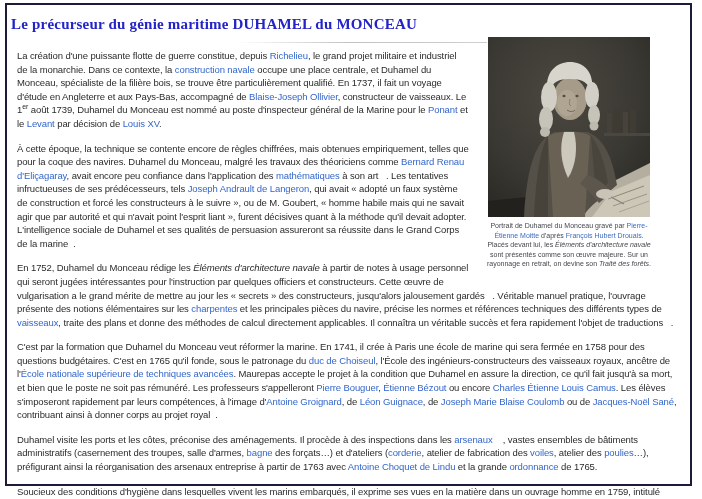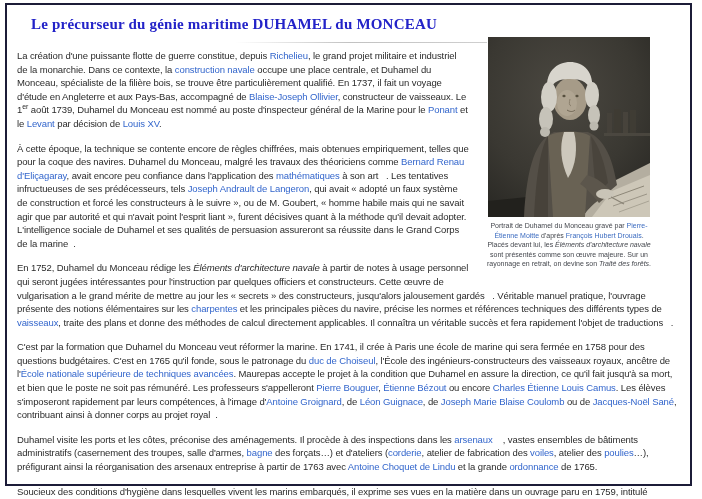--- a/index.html
+++ b/index.html
@@ -2,21 +2,21 @@
 <html lang="fr"><head>
 <meta charset="utf-8">
 <style>
   html,body{margin:0;padding:0;background:#ffffff;}
   body{width:702px;height:499px;position:relative;font-family:"Liberation Sans",sans-serif;overflow:hidden;}
   .page{
     position:absolute;left:5px;top:3px;width:687px;height:483px;
     border:2px solid #1c1c38;background:#ffffff;box-sizing:border-box;
   }
   .page-title{
-    margin:10px 0 0 24px;
+    margin:10px 0 0 4px;
     font-family:"Liberation Serif",serif;
     font-weight:bold;font-size:15px;line-height:18px;
     color:#2323c8;letter-spacing:0.2px;
   }
   .title-rule{
     position:absolute;left:228px;top:37px;width:252px;height:1px;
     background:linear-gradient(to right, rgba(200,200,200,0), #c2c2c2 45%, #cfcfcf);
   }
   .content{
     position:absolute;left:0;top:42px;right:0;bottom:0;
@@ -118,16 +118,16 @@
         </g>
       </svg>
       <figcaption><span>Portrait de Duhamel du Monceau gravé par </span><a class="lnk" href="#">Pierre-Étienne Moitte</a><span> d'après </span><a class="lnk" href="#">François Hubert Drouais</a><span>. Placés devant lui, les </span><i>Éléments d'architecture navale</i><span> sont présentés comme son œuvre majeure. Sur un rayonnage en retrait, on devine son </span><i>Traité des forêts</i><span>.</span></figcaption>
     </figure>
 
     <p><span>La création d'une puissante flotte de guerre constitue, depuis </span><a class="lnk" href="#">Richelieu</a><span>, le grand projet militaire et industriel de la monarchie. Dans ce contexte, la </span><a class="lnk" href="#">construction navale</a><span> occupe une place centrale, et Duhamel du Monceau, spécialiste de la filière bois, se trouve être particulièrement qualifié. En 1737, il fait un voyage d'étude en Angleterre et aux Pays-Bas, accompagné de </span><a class="lnk" href="#">Blaise-Joseph Ollivier</a><span>, constructeur de vaisseaux. Le 1</span><sup>er</sup><span> août 1739, Duhamel du Monceau est nommé au poste d'inspecteur général de la Marine pour le </span><a class="lnk" href="#">Ponant</a><span> et le </span><a class="lnk" href="#">Levant</a><span> par décision de </span><a class="lnk" href="#">Louis XV</a><span>.</span></p>
     <p><span>À cette époque, la technique se contente encore de règles chiffrées, mais obtenues empiriquement, telles que pour la coque des navires. Duhamel du Monceau, malgré les travaux des théoriciens comme </span><a class="lnk" href="#">Bernard Renau d'Eliçagaray</a><span>, avait encore peu confiance dans l'application des </span><a class="lnk" href="#">mathématiques</a><span> à son art&nbsp;&nbsp;&nbsp;. Les tentatives infructueuses de ses prédécesseurs, tels </span><a class="lnk" href="#">Joseph Andrault de Langeron</a><span>, qui avait « adopté un faux système de construction et forcé les constructeurs à le suivre », ou de M. Goubert, « homme habile mais qui ne savait agir que par autorité et qui n'avait point l'esprit liant », furent décisives quant à la méthode qu'il devait adopter. L'intelligence sociale de Duhamel et ses qualités de persuasion assureront sa réussite dans le Grand Corps de la marine&nbsp;&nbsp;.</span></p>
     <p><span>En 1752, Duhamel du Monceau rédige les </span><i>Éléments d'architecture navale</i><span> à partir de notes à usage personnel qui seront jugées intéressantes pour l'instruction par quelques officiers et constructeurs. Cette œuvre de vulgarisation a le grand mérite de mettre au jour les « secrets » des constructeurs, jusqu'alors jalousement gardés&nbsp;&nbsp;&nbsp;. Véritable manuel pratique, l'ouvrage présente des notions élémentaires sur les </span><a class="lnk" href="#">charpentes</a><span> et les principales pièces du navire, précise les normes et références techniques des différents types de </span><a class="lnk" href="#">vaisseaux</a><span>, traite des plans et donne des méthodes de calcul directement applicables. Il connaîtra un véritable succès et fera rapidement l'objet de traductions&nbsp;&nbsp;&nbsp;.</span></p>
     <p><span>C'est par la formation que Duhamel du Monceau veut réformer la marine. En 1741, il crée à Paris une école de marine qui sera fermée en 1758 pour des questions budgétaires. C'est en 1765 qu'il fonde, sous le patronage du </span><a class="lnk" href="#">duc de Choiseul</a><span>, l'École des ingénieurs-constructeurs des vaisseaux royaux, ancêtre de l'</span><a class="lnk" href="#">École nationale supérieure de techniques avancées</a><span>. Maurepas accepte le projet à la condition que Duhamel en assure la direction, ce qu'il fait jusqu'à sa mort, et bien que le poste ne soit pas rémunéré. Les professeurs s'appelleront </span><a class="lnk" href="#">Pierre Bouguer</a><span>, </span><a class="lnk" href="#">Étienne Bézout</a><span> ou encore </span><a class="lnk" href="#">Charles Étienne Louis Camus</a><span>. Les élèves s'imposeront rapidement par leurs compétences, à l'image d'</span><a class="lnk" href="#">Antoine Groignard</a><span>, de </span><a class="lnk" href="#">Léon Guignace</a><span>, de </span><a class="lnk" href="#">Joseph Marie Blaise Coulomb</a><span> ou de </span><a class="lnk" href="#">Jacques-Noël Sané</a><span>, contribuant ainsi à donner corps au projet royal&nbsp;&nbsp;.</span></p>
     <p><span>Duhamel visite les ports et les côtes, préconise des aménagements. Il procède à des inspections dans les </span><a class="lnk" href="#">arsenaux</a><span>&nbsp;&nbsp;&nbsp;&nbsp;, vastes ensembles de bâtiments administratifs (casernement des troupes, salle d'armes, </span><a class="lnk" href="#">bagne</a><span> des forçats…) et d'ateliers (</span><a class="lnk" href="#">corderie</a><span>, atelier de fabrication des </span><a class="lnk" href="#">voiles</a><span>, atelier des </span><a class="lnk" href="#">poulies</a><span>…), préfigurant ainsi la réorganisation des arsenaux entreprise à partir de 1763 avec </span><a class="lnk" href="#">Antoine Choquet de Lindu</a><span> et la grande </span><a class="lnk" href="#">ordonnance</a><span> de 1765.</span></p>
-    <p><span>Soucieux des conditions d'hygiène dans lesquelles vivent les marins embarqués, il exprime ses vues en la matière dans un ouvrage paru en 1759, intitulé </span></p>
+    <p><span>Soucieux des conditions d'hygiène dans lesquelles vivent les marins embarqués, il exprime ses vues en la matière dans un ouvrage homme en 1759, intitulé </span></p>
 
   </div>
 </div>
 
 </body></html>

